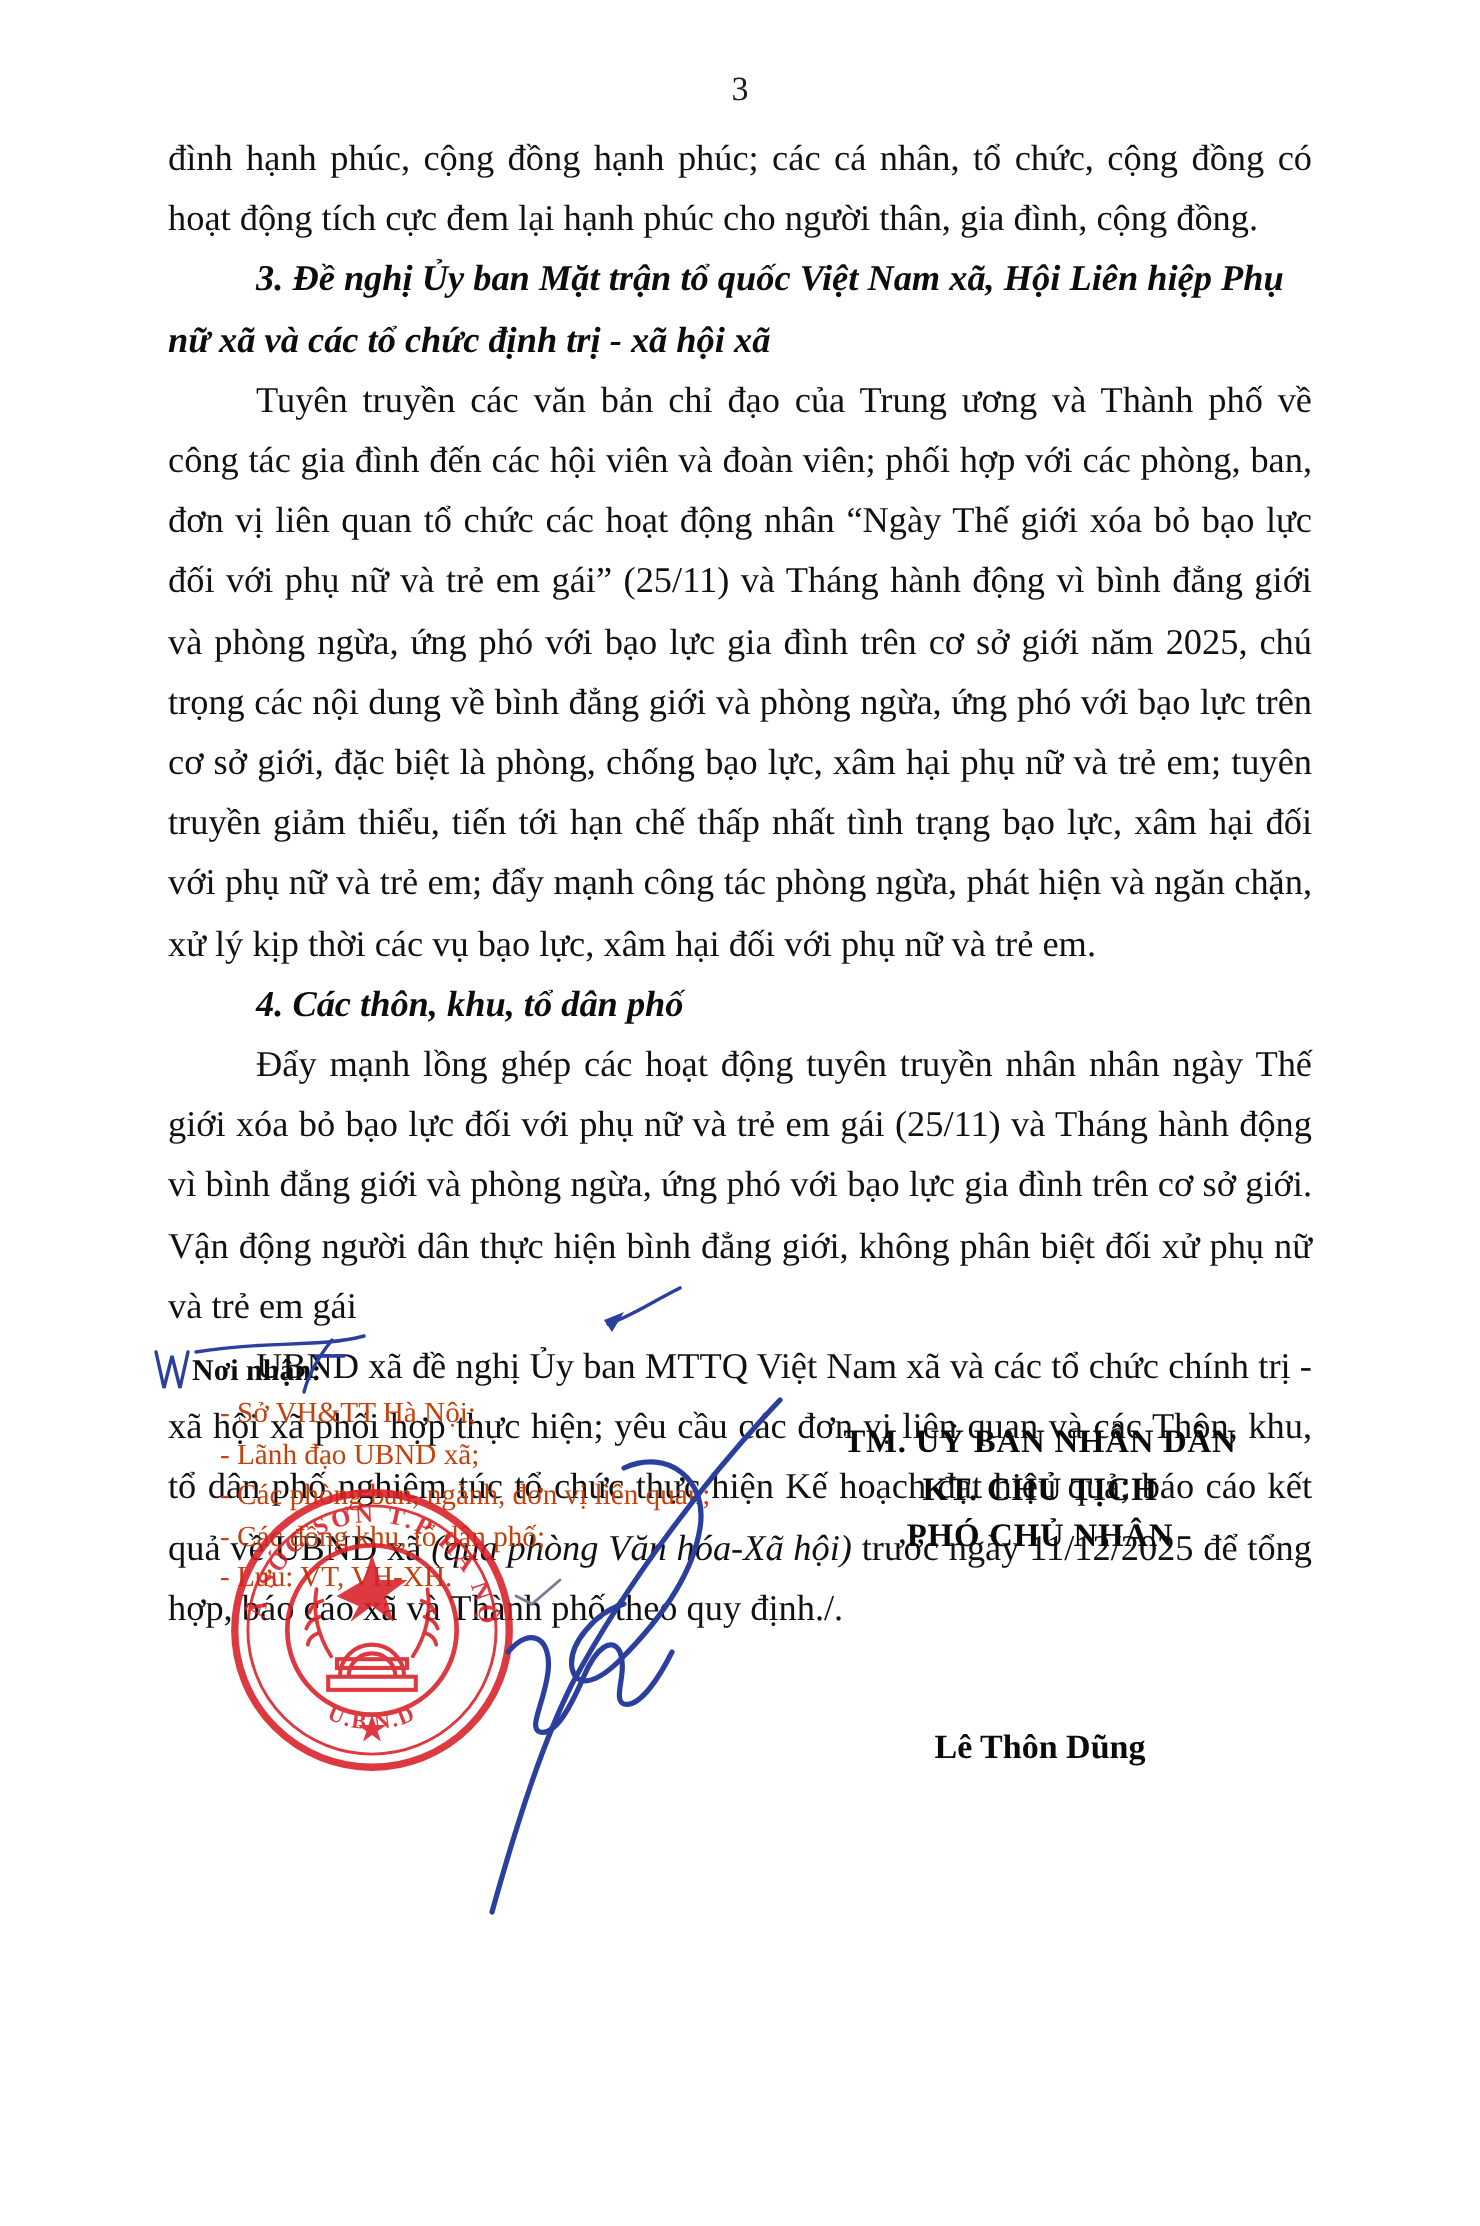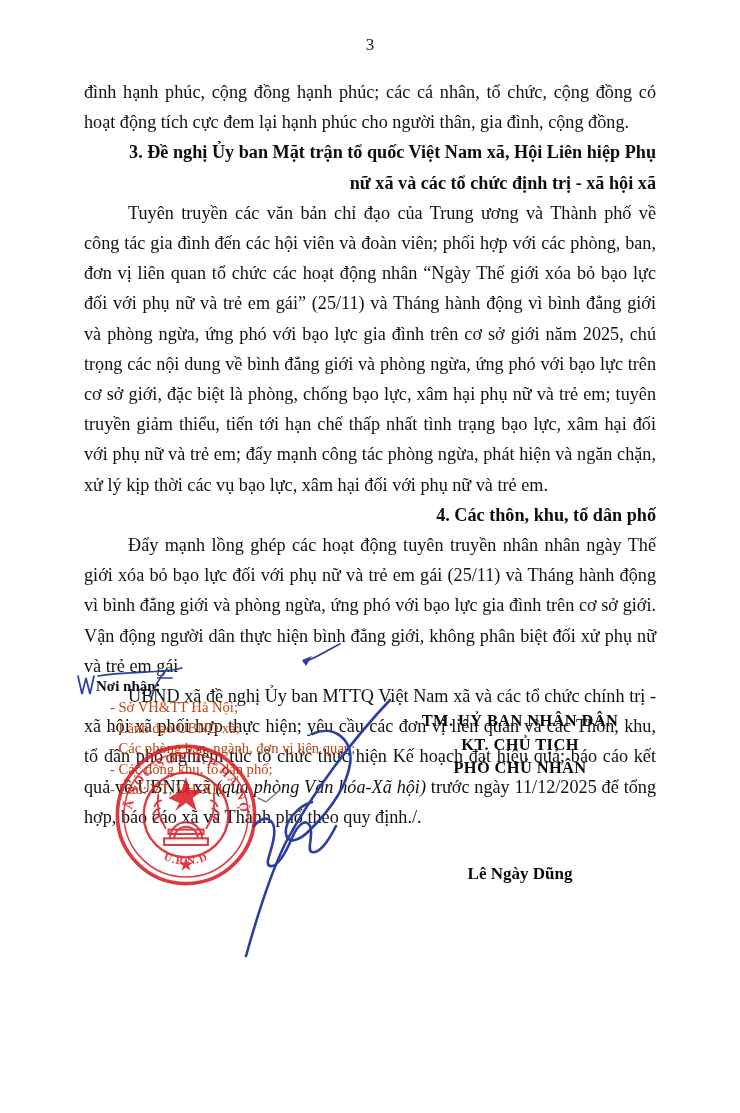--- a/index.html
+++ b/index.html
@@ -25,44 +25,45 @@
     top: 36px;
     left: 0;
     width: 740px;
     text-align: center;
     font-size: 17px;
     line-height: 1;
     color: #1a1a1a;
   }
   .body-region {
     position: absolute;
-    top: 77px;
+    top: 64px;
     left: 84px;
     width: 572px;
   }
   p.para {
     margin: 0;
     font-size: 18.2px;
     line-height: 30.2px;
     text-align: justify;
     text-justify: inter-word;
     color: #111111;
     hyphens: none;
   }
   p.para.indent {
     text-indent: 44px;
   }
   p.heading {
     margin: 0;
     font-size: 18.2px;
     line-height: 30.2px;
     font-weight: bold;
-    text-align: right;
+    text-align: left;
     text-indent: 44px;
     color: #0d0d0d;
+    font-style: italic;
   }
   p.heading.cont {
     text-indent: 0;
   }
   .ital {
     font-style: italic;
   }
   
   .footer-region {
     position: absolute;
@@ -198,21 +199,21 @@
         <li>- Lưu: VT, VH-XH.</li>
       </ul>
     </div>
 
     <div class="signature-block">
       <div class="sig-line">TM. UỶ BAN NHÂN DÂN</div>
       <div class="sig-line">KT. CHỦ TỊCH</div>
       <div class="sig-line">PHÓ CHỦ NHÂN</div>
     </div>
 
-    <div class="signer-name">Lê Ngày Dũng</div>
+    <div class="signer-name">Lê Thôn Dũng</div>
 
     <div class="seal">
       <svg viewBox="0 0 200 200" width="146" height="146" aria-hidden="true">
         <defs>
           <path id="arcTop" d="M 26 100 A 74 74 0 0 1 174 100"></path>
           <path id="arcBot" d="M 32 100 A 68 68 0 0 0 168 100"></path>
         </defs>
         <circle cx="100" cy="100" r="94" fill="none" stroke="#d81f26" stroke-width="5"></circle>
         <circle cx="100" cy="100" r="85" fill="none" stroke="#d81f26" stroke-width="2"></circle>
         <circle cx="100" cy="100" r="58" fill="none" stroke="#d81f26" stroke-width="3.2"></circle>

